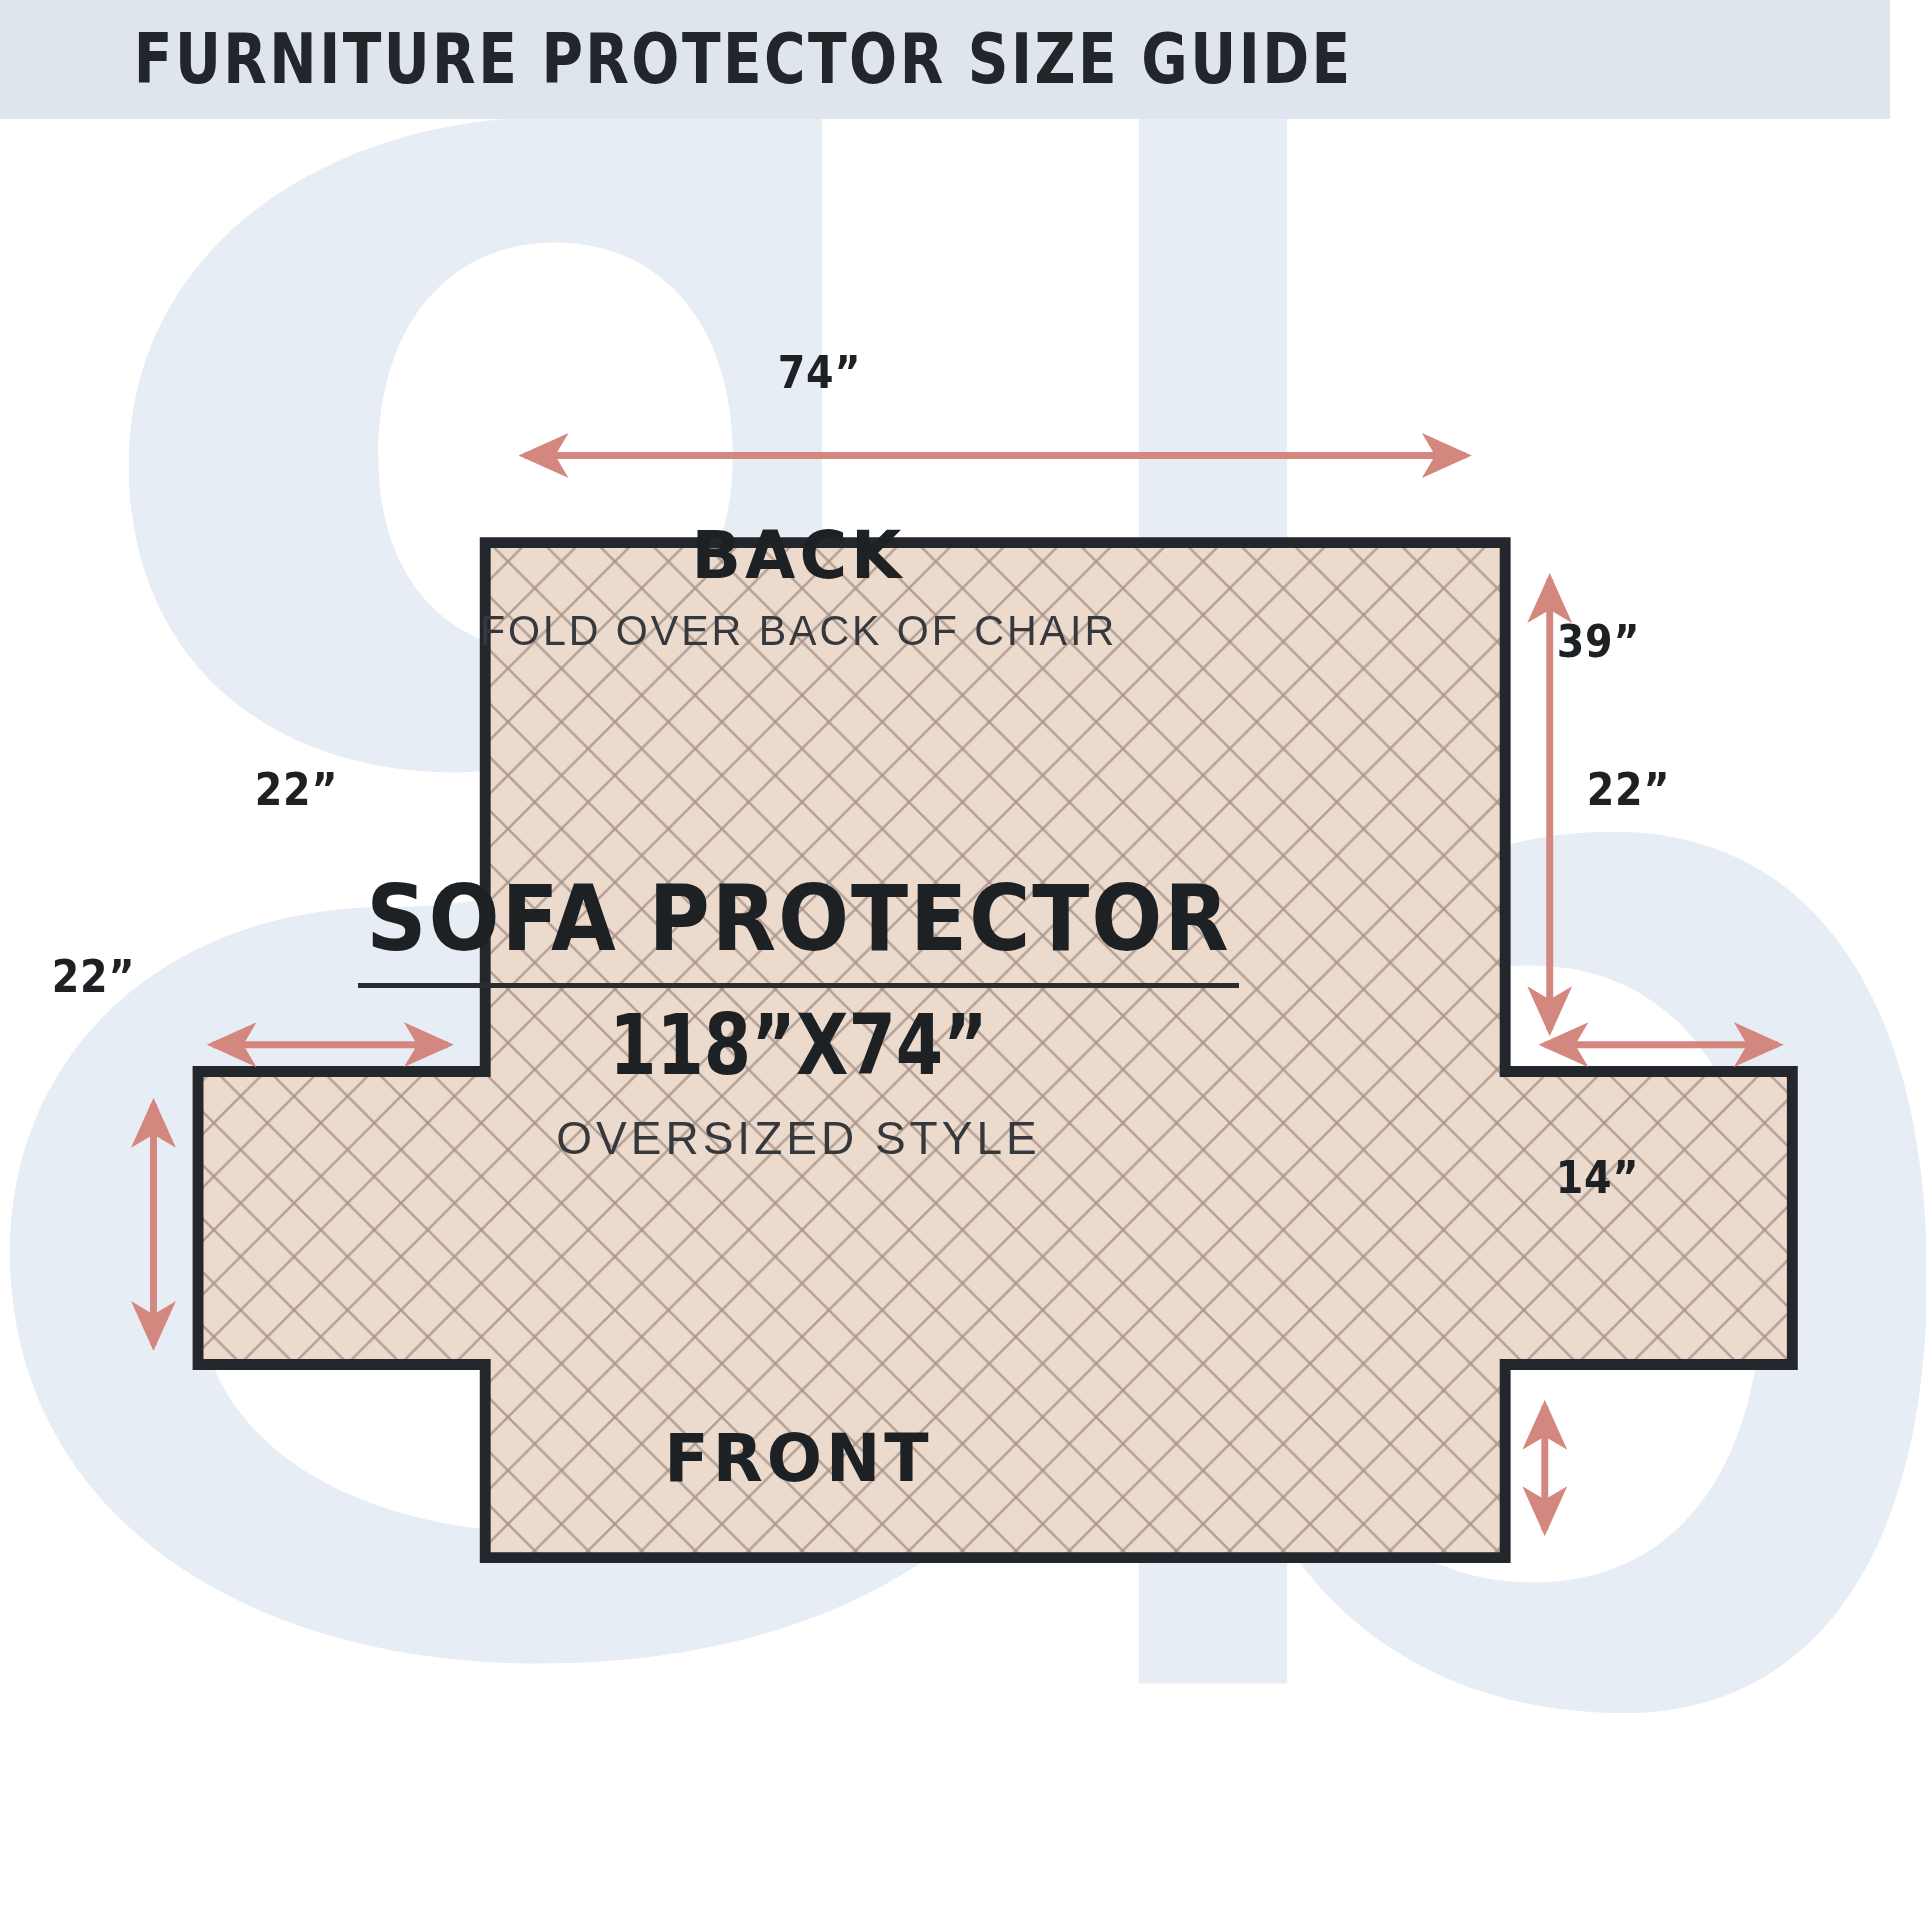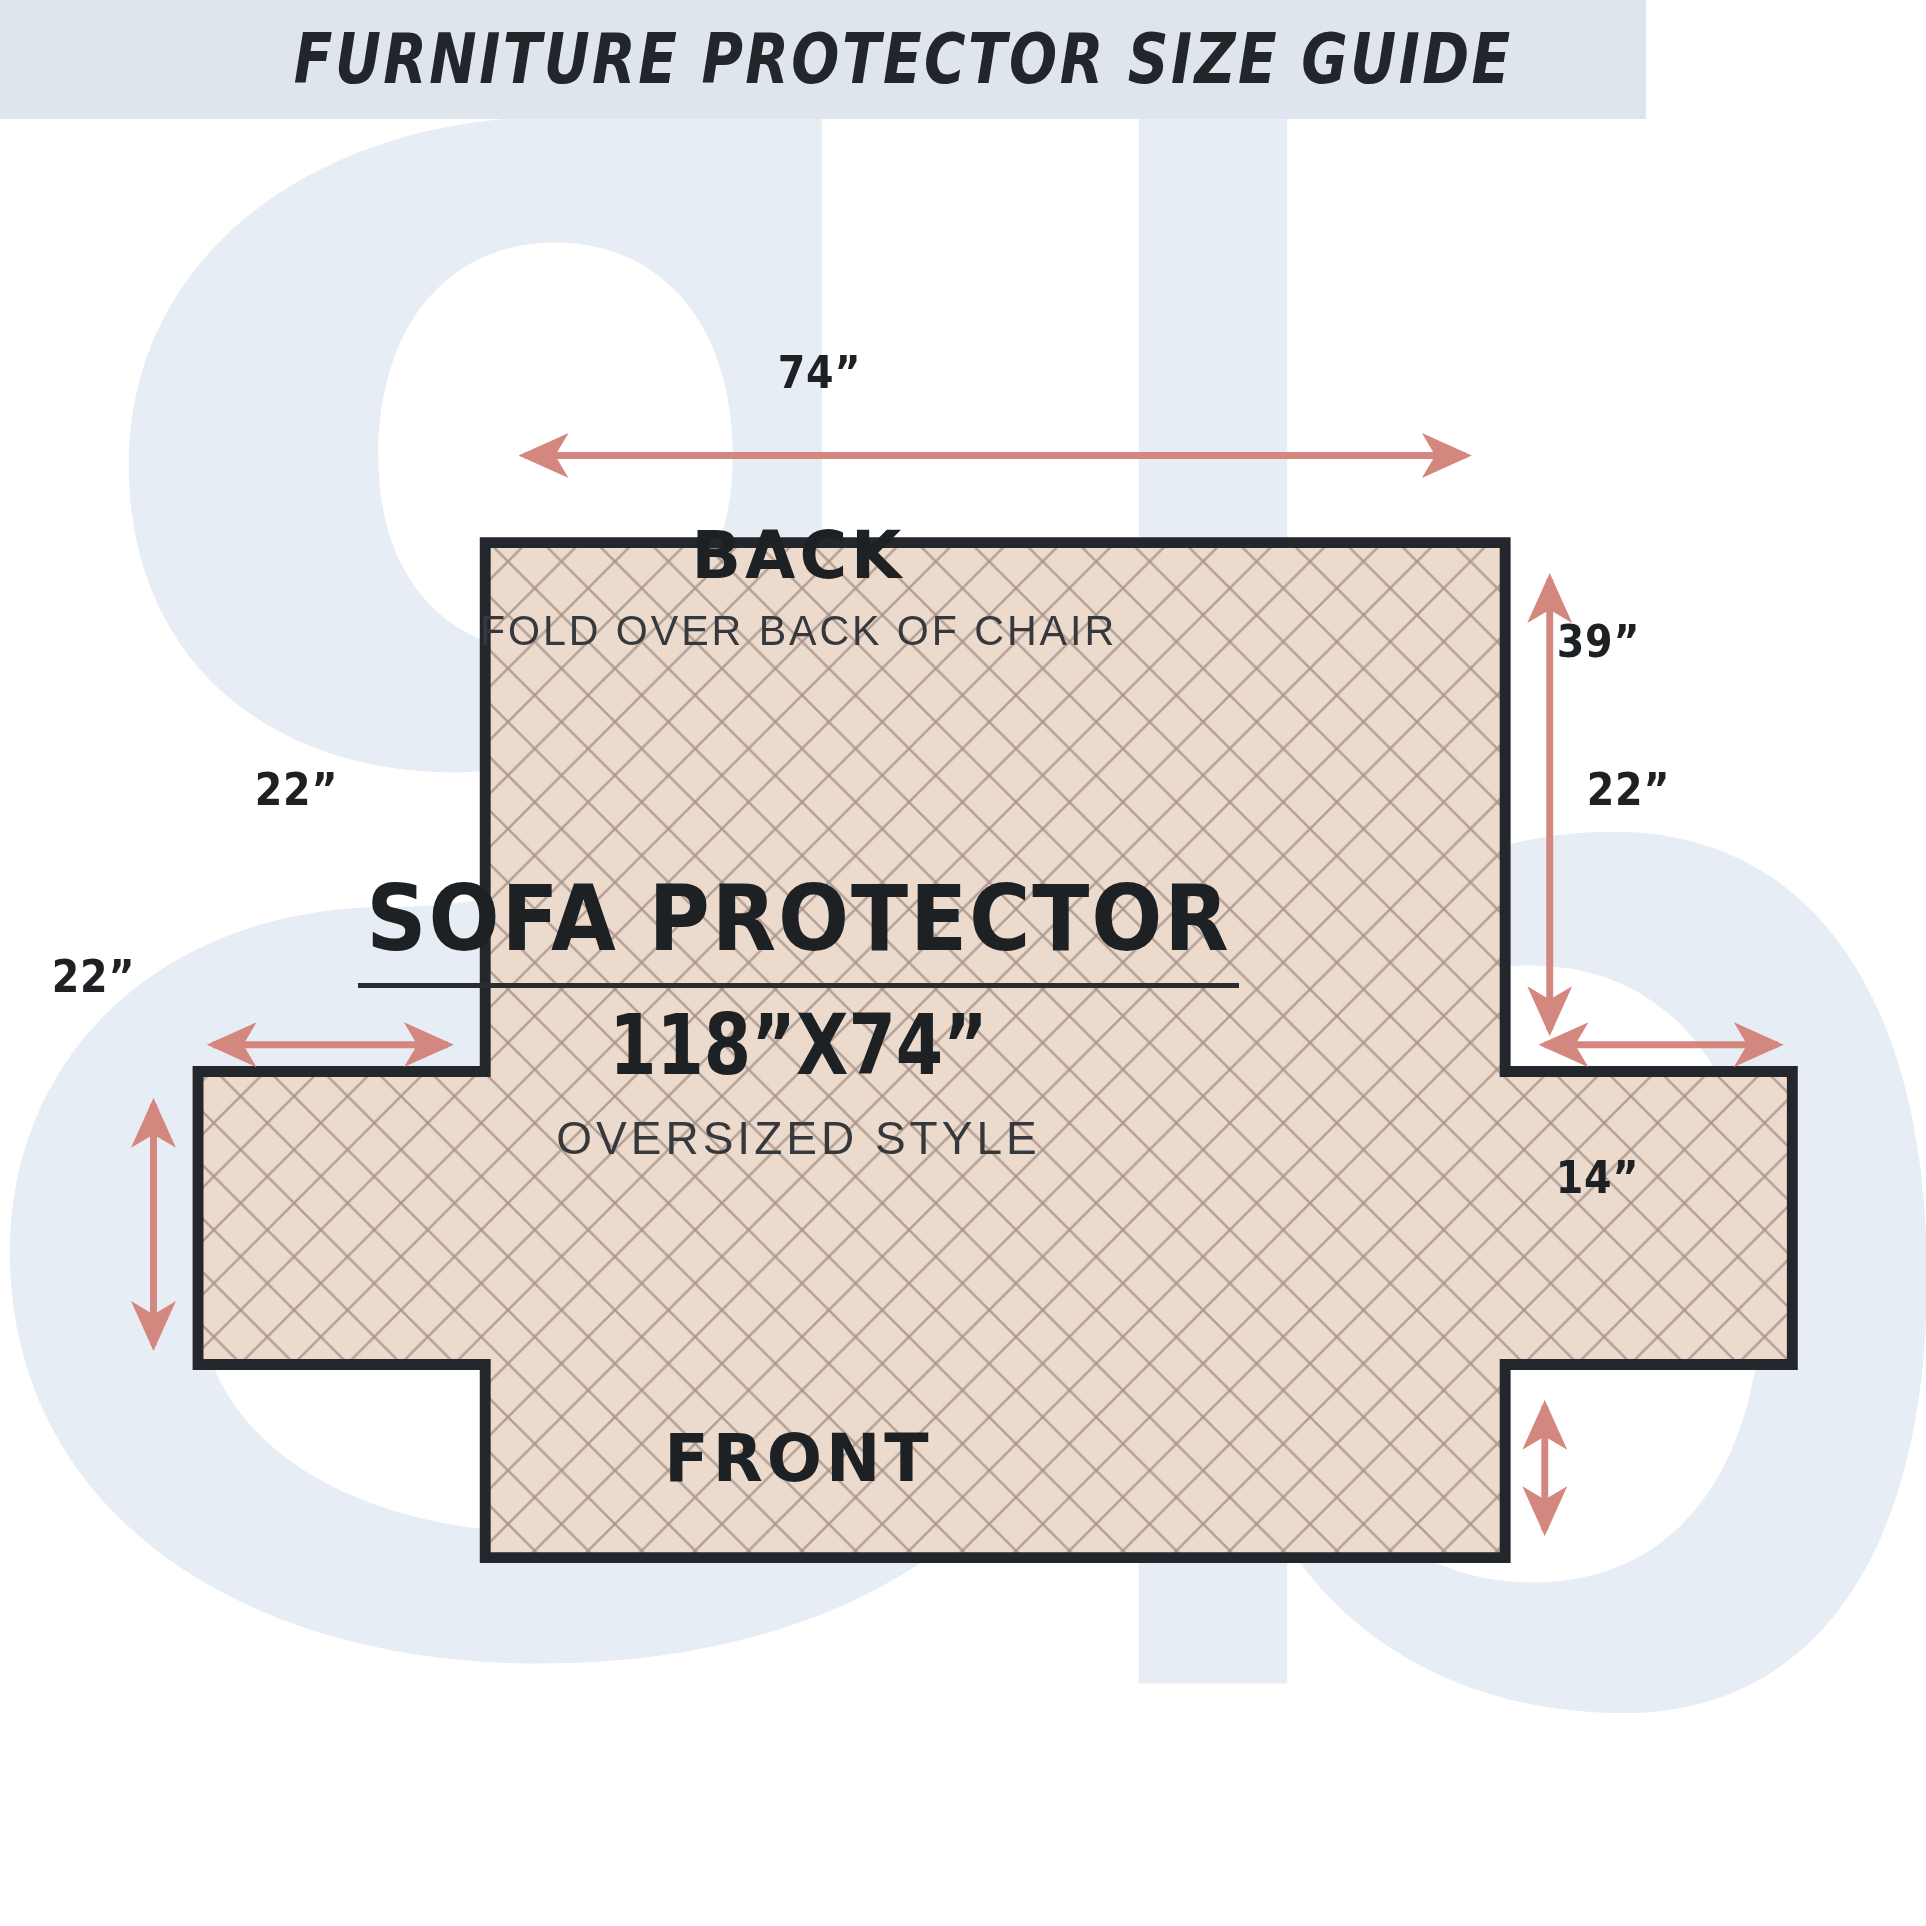--- a/index.html
+++ b/index.html
@@ -10,23 +10,23 @@
     overflow:hidden;
     position:relative;
   }
   #stage{position:absolute;inset:0;width:1927px;height:1927px;}
 
   
   .wm{position:absolute;left:0;top:0;width:1927px;height:1927px;pointer-events:none;}
 
   
   .header{
-    position:absolute;left:0;top:0;width:1646px;height:119px;
+    position:absolute;left:0;top:0;width:1890px;height:119px;
     background:#dfe5ed;
-    display:flex;align-items:center;justify-content:flex-end;font-style:italic;
+    display:flex;align-items:center;justify-content:flex-start;
   }
   .header-title{
     font-family:"DejaVu Sans", sans-serif;
     font-weight:700;
     font-size:69px;
     letter-spacing:3px;
     color:#22262b;
     transform:scaleX(0.82);
     transform-origin:center;
     white-space:nowrap;

